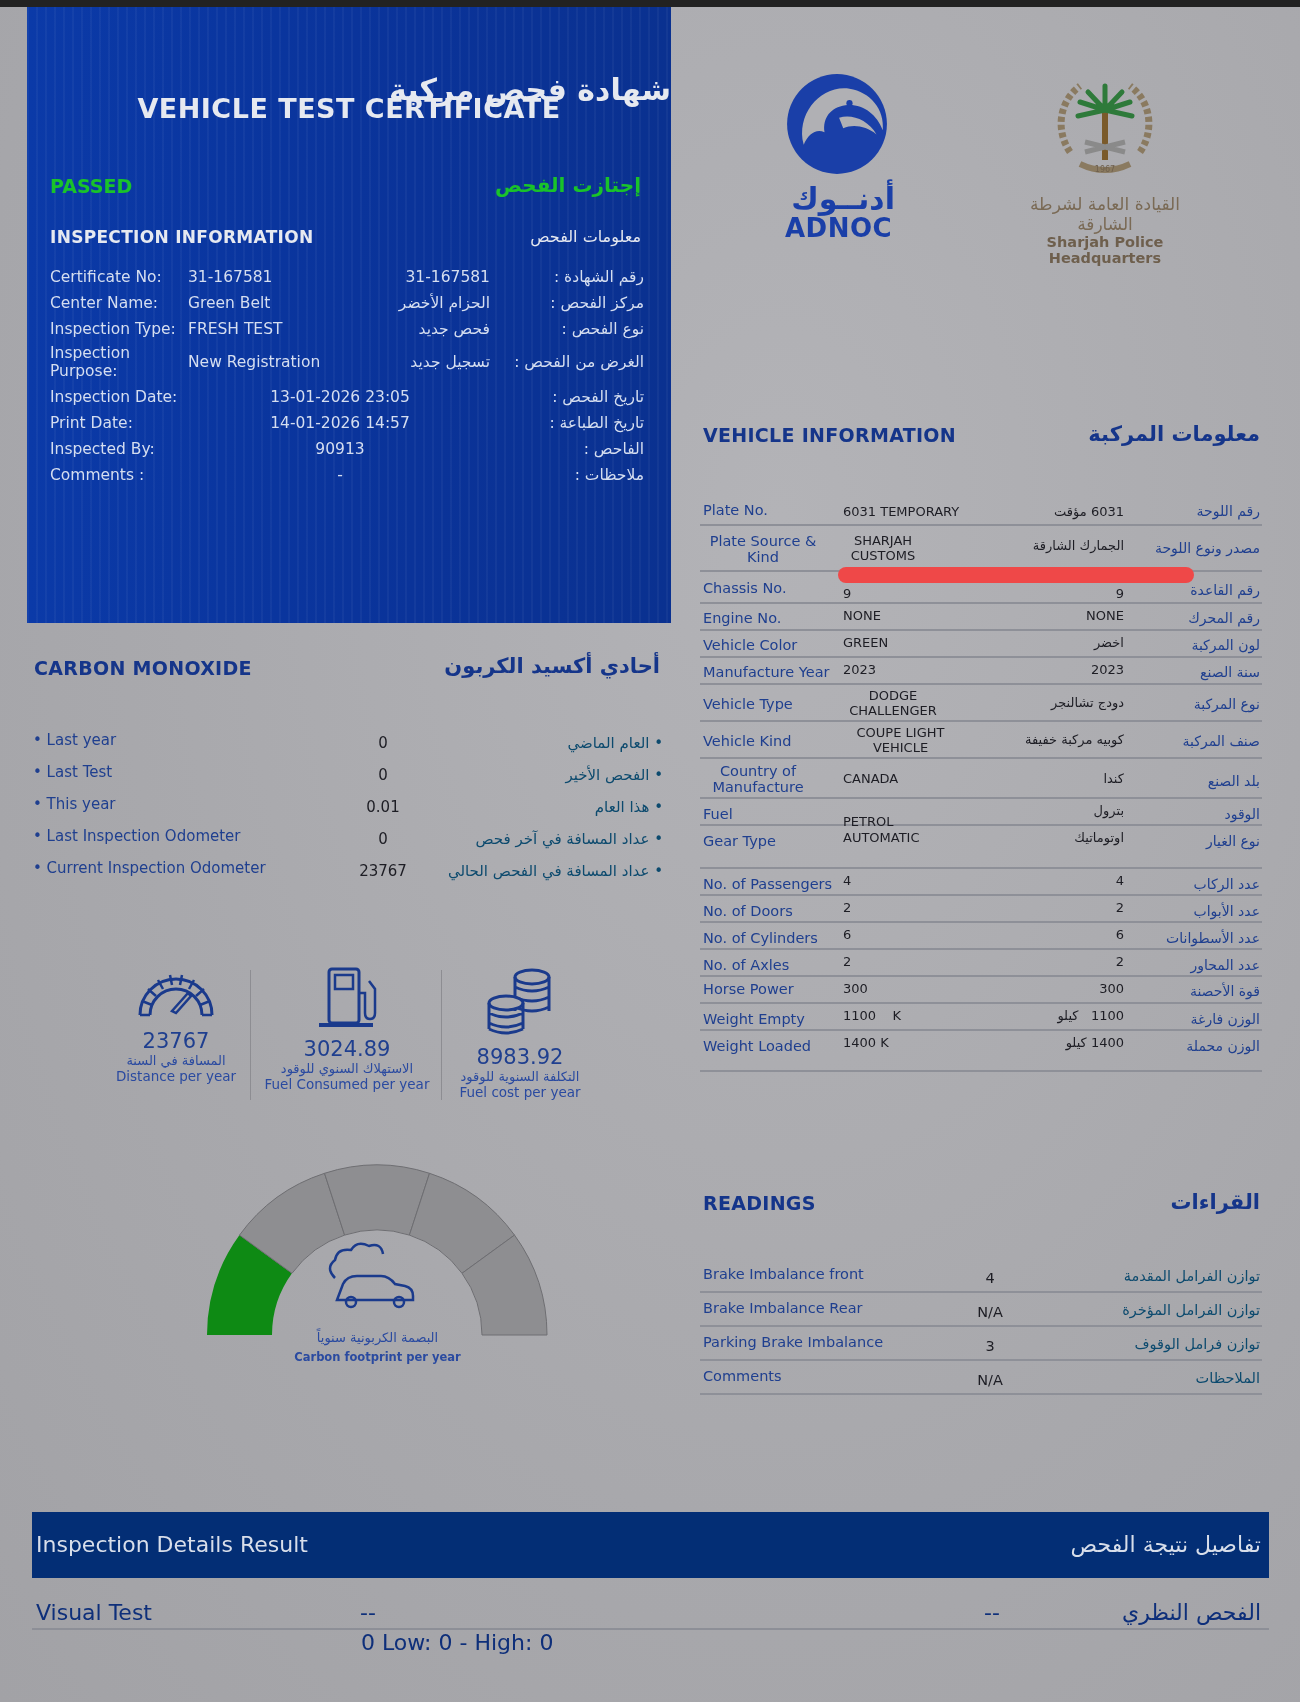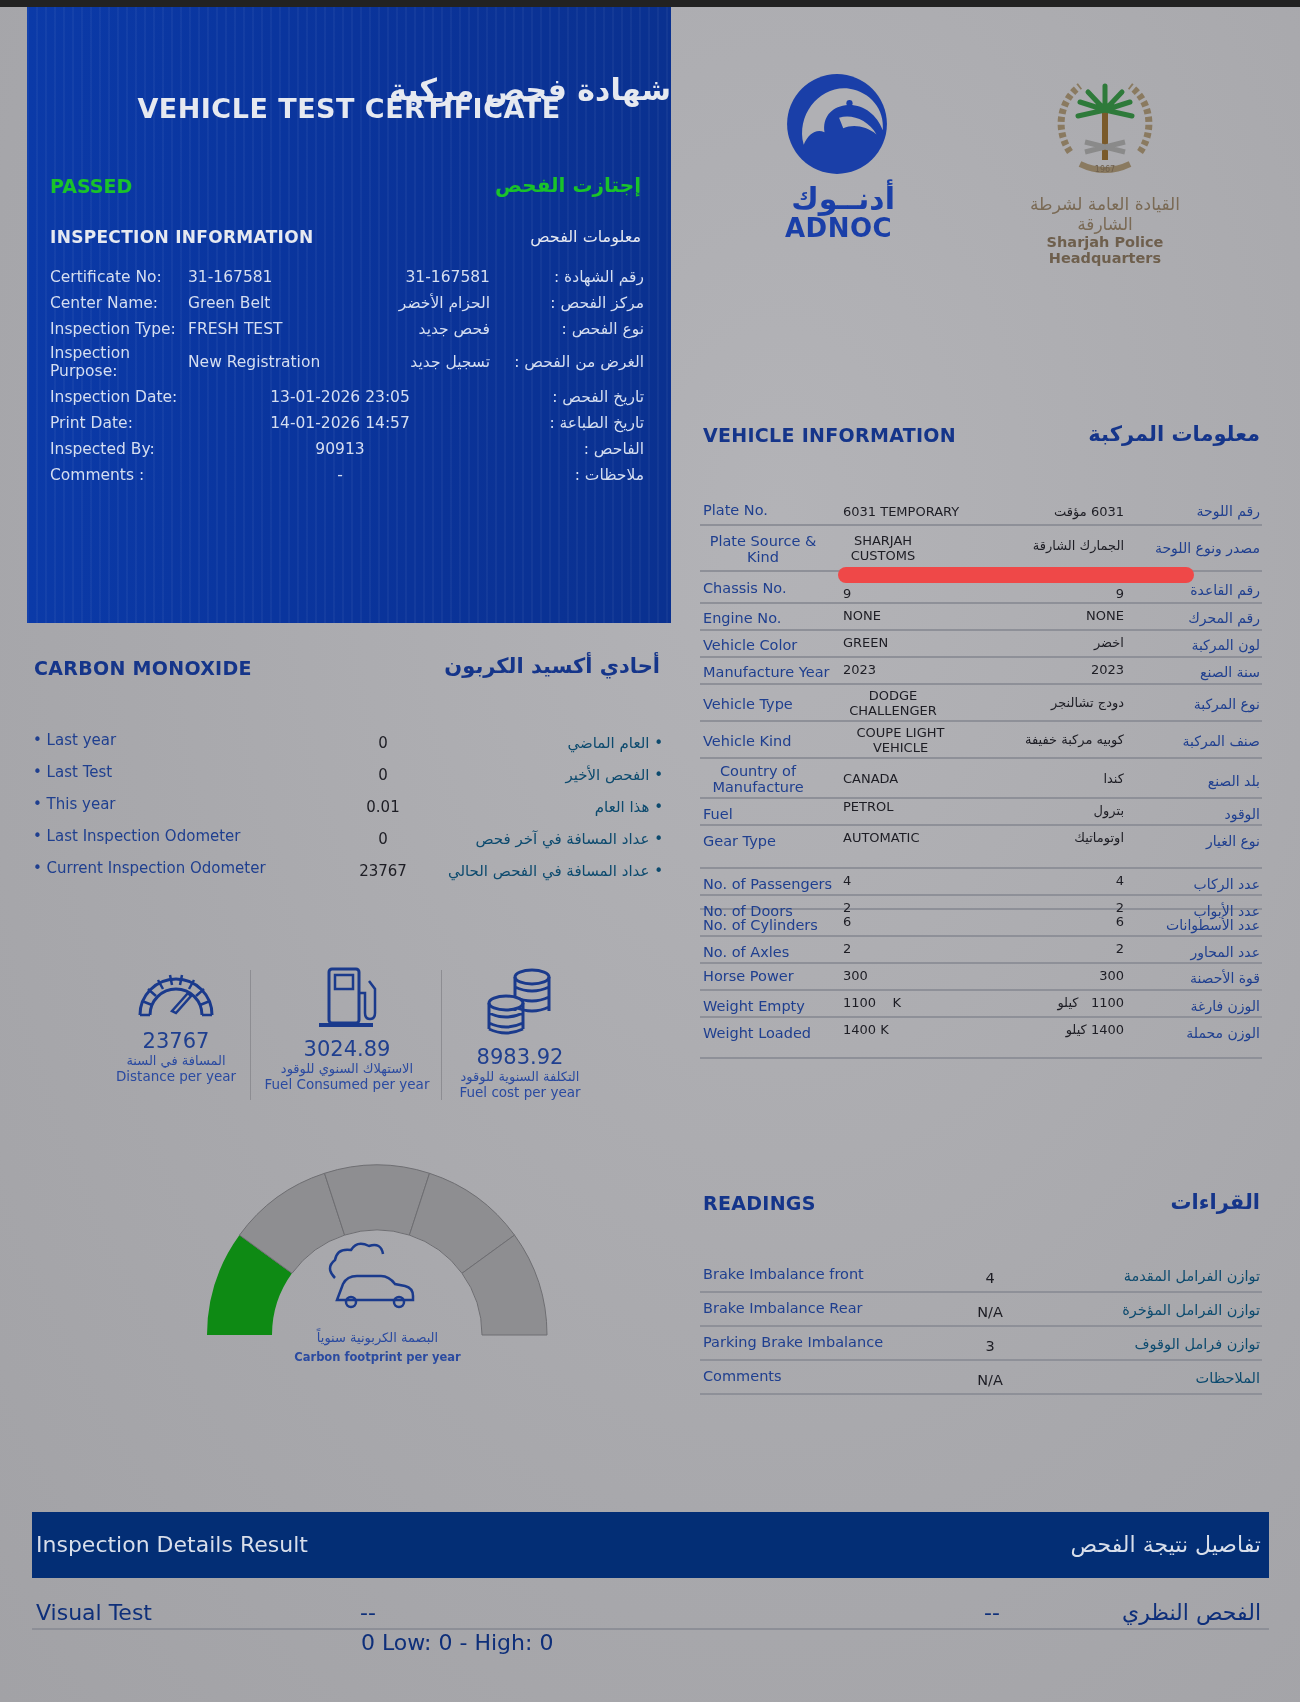--- a/index.html
+++ b/index.html
@@ -229,37 +229,37 @@
     <span class="lar" style="top:11px">صنف المركبة</span>
   </div>
   <div class="vrow" style="height:40px">
     <span class="lbl" style="top:4px; width:110px">Country of Manufacture</span>
     <span class="en" style="top:12px">CANADA</span>
     <span class="ar" style="top:12px">كندا</span>
     <span class="lar" style="top:14px">بلد الصنع</span>
   </div>
   <div class="vrow" style="height:27px">
     <span class="lbl" style="top:7px">Fuel</span>
-    <span class="en" style="top:0">PETROL</span>
+    <span class="en" style="top:15px">PETROL</span>
     <span class="ar" style="top:4px">بترول</span>
     <span class="lar" style="top:7px">الوقود</span>
   </div>
   <div class="vrow" style="height:43px">
     <span class="lbl" style="top:7px">Gear Type</span>
     <span class="en" style="top:4px">AUTOMATIC</span>
     <span class="ar" style="top:4px">اوتوماتيك</span>
     <span class="lar" style="top:7px">نوع الغيار</span>
   </div>
   <div class="vrow" style="height:27px">
     <span class="lbl" style="top:7px">No. of Passengers</span>
     <span class="en" style="top:4px">4</span>
     <span class="ar" style="top:4px">4</span>
     <span class="lar" style="top:7px">عدد الركاب</span>
   </div>
-  <div class="vrow" style="height:14px">
+  <div class="vrow" style="height:27px">
     <span class="lbl" style="top:7px">No. of Doors</span>
     <span class="en" style="top:4px">2</span>
     <span class="ar" style="top:4px">2</span>
     <span class="lar" style="top:7px">عدد الأبواب</span>
   </div>
   <div class="vrow" style="height:27px">
     <span class="lbl" style="top:7px">No. of Cylinders</span>
     <span class="en" style="top:4px">6</span>
     <span class="ar" style="top:4px">6</span>
     <span class="lar" style="top:7px">عدد الأسطوانات</span>

